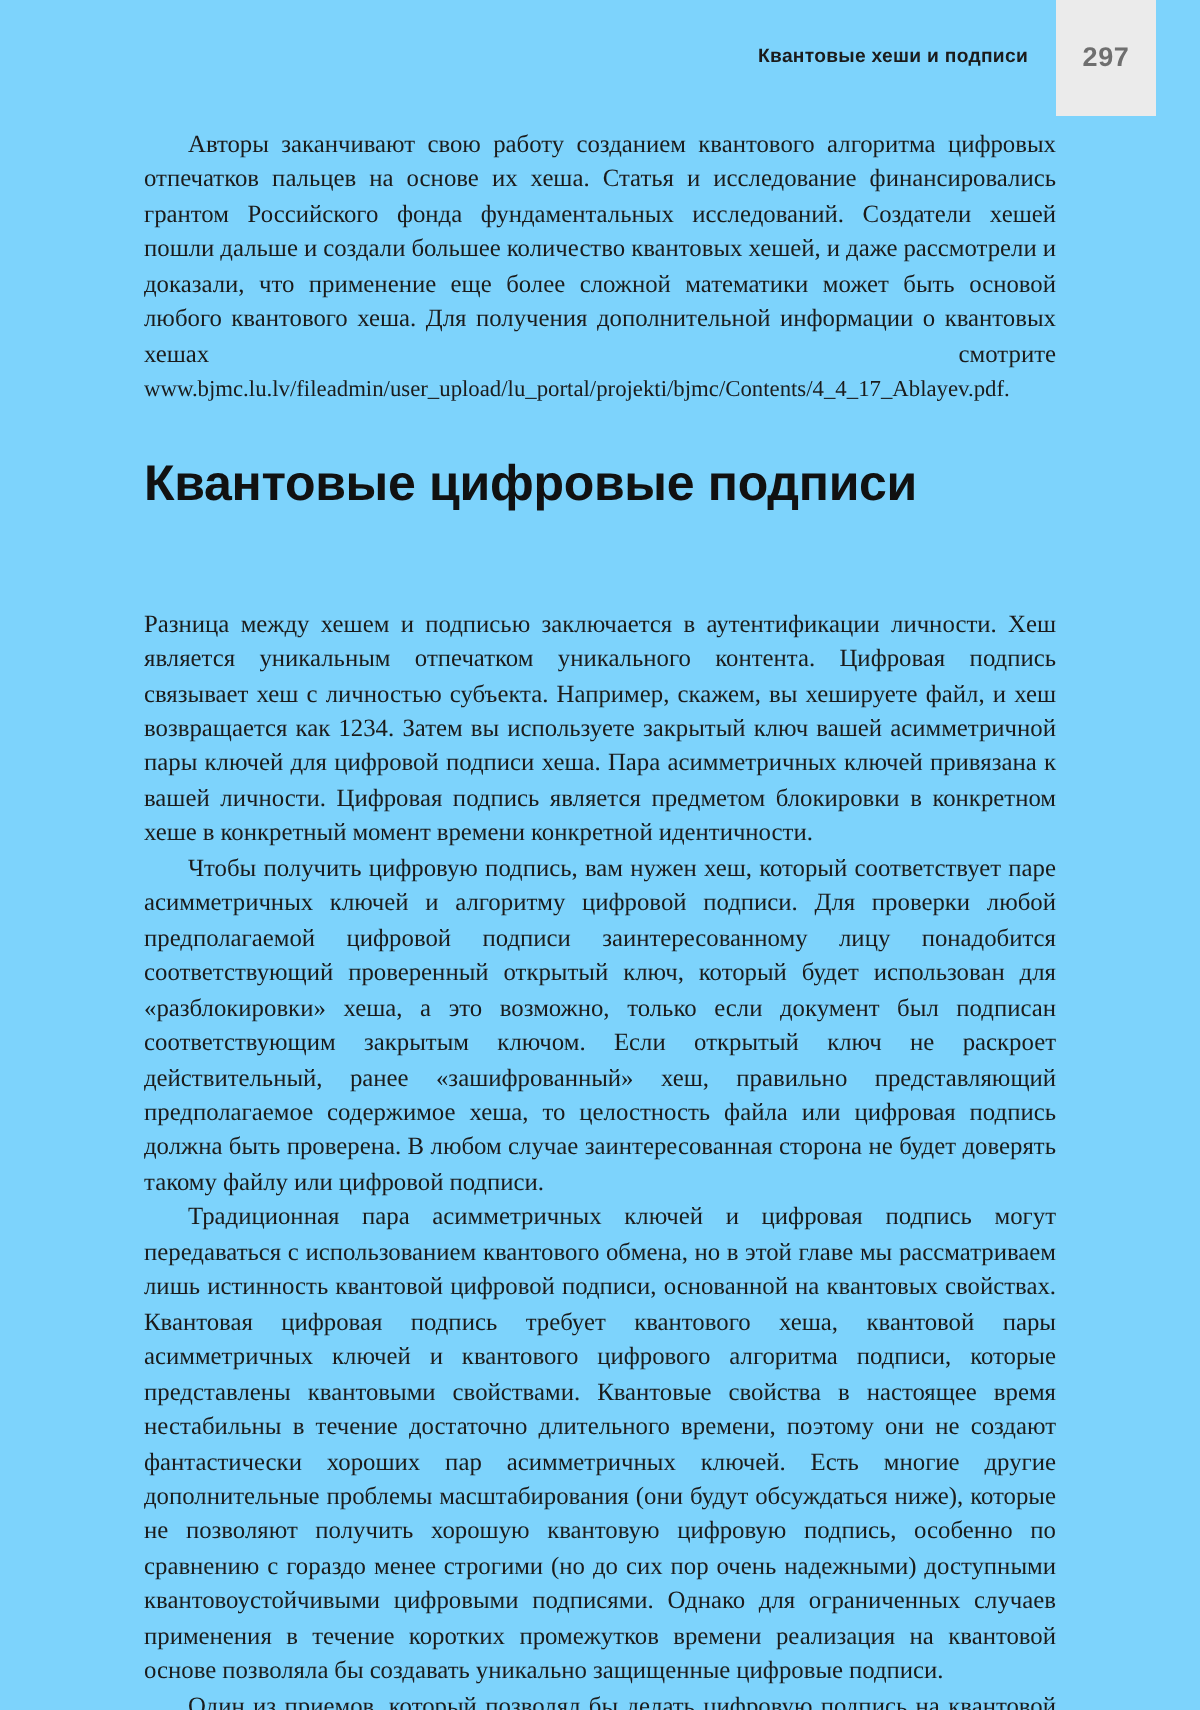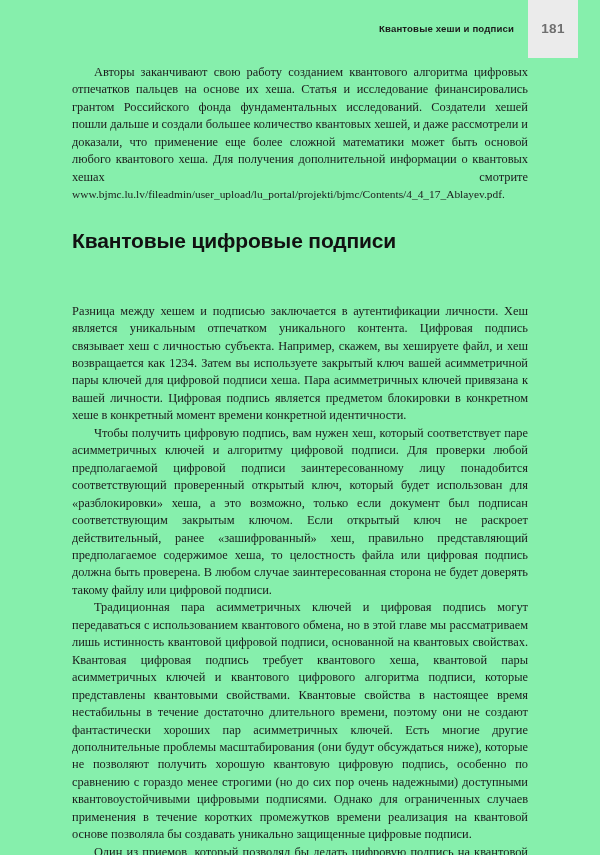--- a/index.html
+++ b/index.html
@@ -12,21 +12,21 @@
     height: 855px;
     overflow: hidden;
     font-family: "Liberation Serif", "DejaVu Serif", serif;
     color: #1b1b1b;
     position: relative;
   }
   .page {
     position: relative;
     width: 600px;
     height: 855px;
-    background: #86efac;
+    background: #7dd3fc;
   }
 
   
   .running-head {
     position: absolute;
     top: 0;
     left: 0;
     right: 0;
     height: 58px;
   }
@@ -96,38 +96,38 @@
   .url-text {
     font-family: Liberation Serif, serif;
     font-size: 11.4px;
   }
 
   
   h2.section-heading {
     margin: 0;
     padding: 0;
     font-family: "Liberation Sans", "DejaVu Sans", sans-serif;
-    font-size: 21px;
+    font-size: 25px;
     font-weight: 700;
     color: #111111;
     letter-spacing: -0.15px;
     line-height: 22px;
   }
   .heading-gap-before { height: 26px; }
   .heading-gap-after  { height: 12px; }
 </style>
 </head>
 <body>
 
 <div class="page">
 
   <div class="running-head">
     <div class="folio-box"></div>
     <div class="header-title">Квантовые хеши и подписи</div>
-    <div class="folio-number">181</div>
+    <div class="folio-number">297</div>
   </div>
 
   <div class="text-column">
 
     <p class="body-par"><span>Авторы заканчивают свою работу созданием квантового алгоритма циф­ровых отпечатков пальцев на основе их хеша. Статья и исследование фи­нансировались грантом Российского фонда фундаментальных исследований. Создатели хешей пошли дальше и создали большее количество квантовых хешей, и даже рассмотрели и доказали, что применение еще более сложной математики может быть основой любого квантового хеша. Для получения дополнительной информации о квантовых хешах смотрите </span><span class="url-text">www.bjmc.lu.lv/fileadmin/user_upload/lu_portal/projekti/bjmc/Contents/4_4_17_Ablayev.pdf.</span></p>
 
     <div class="heading-gap-before"></div>
 
     <h2 class="section-heading">Квантовые цифровые подписи</h2>
 

